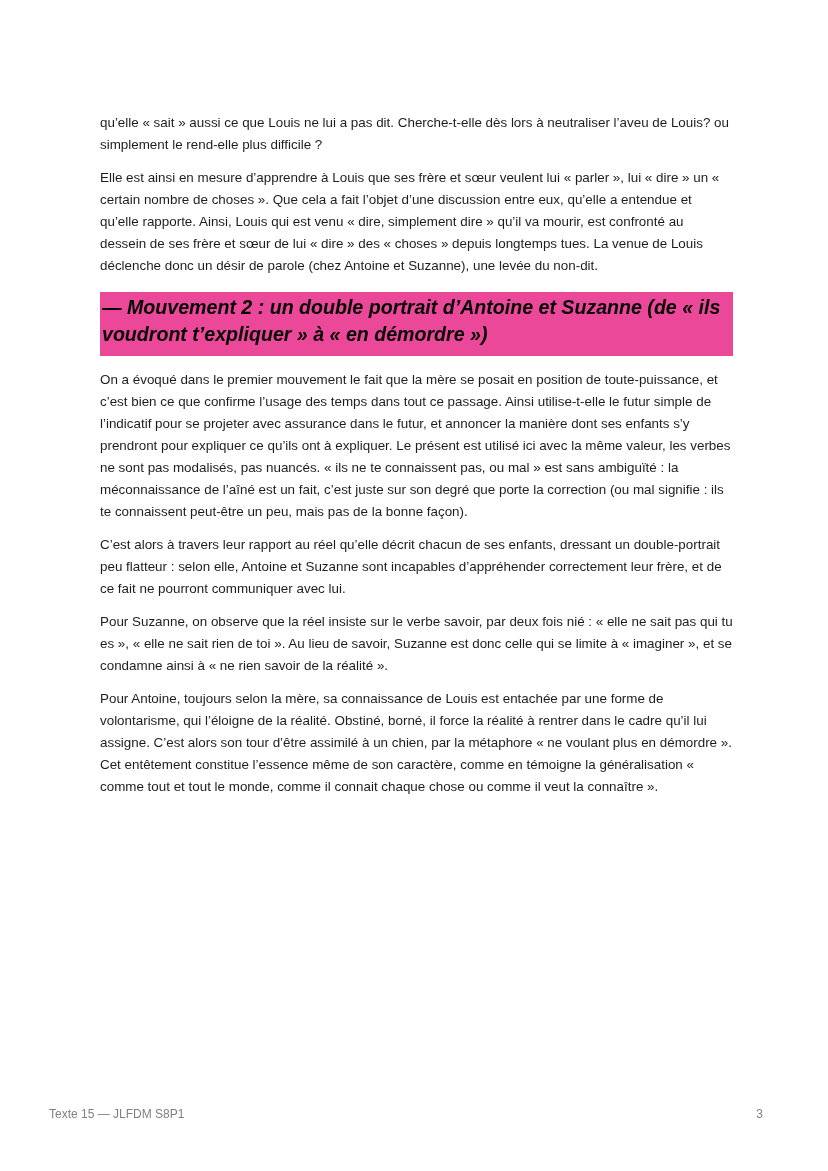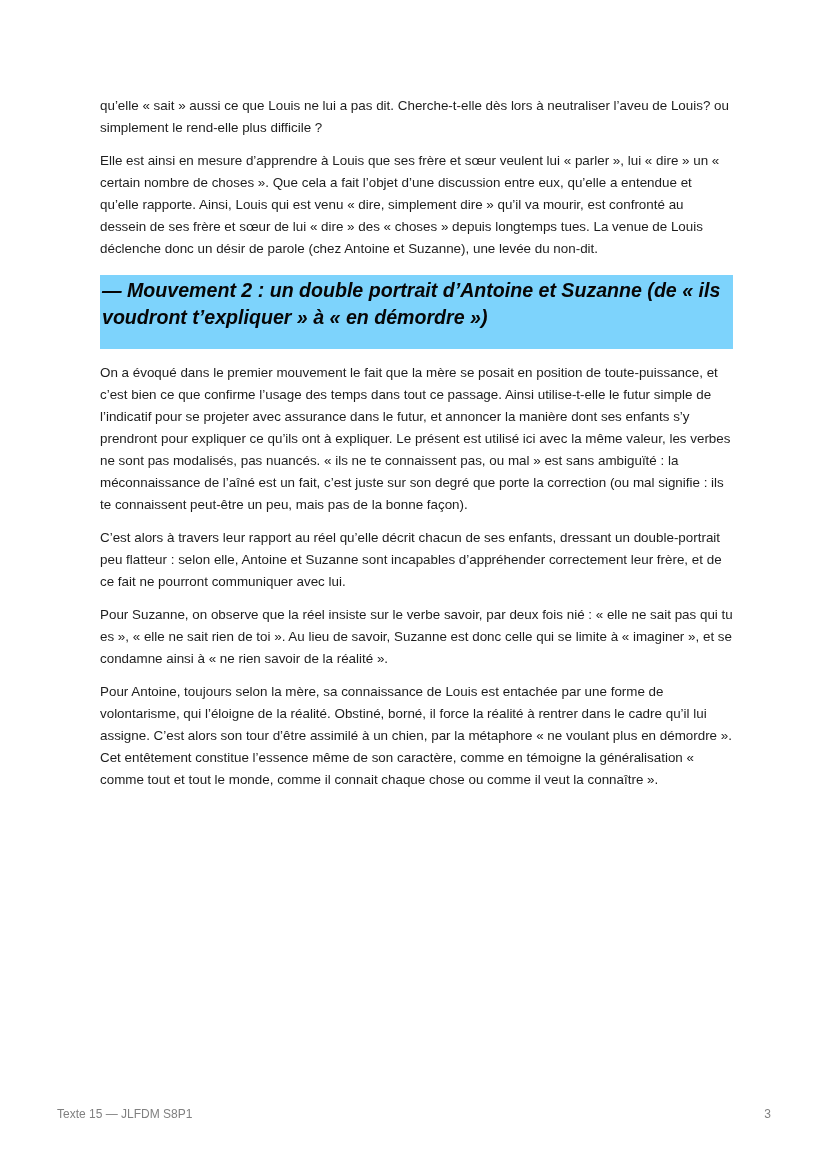--- a/index.html
+++ b/index.html
@@ -6,45 +6,45 @@
   html, body { width: 828px; height: 1171px; }
   body {
     background: #ffffff;
     font-family: "Liberation Sans", sans-serif;
     color: #1d1d1d;
     position: relative;
     overflow: hidden;
   }
   .content {
     position: absolute;
-    top: 95px;
+    top: 112px;
     left: 100px;
     width: 633px;
     font-size: 13.4px;
     line-height: 22px;
   }
   .para {
     margin-bottom: 11px;
     text-align: left;
   }
   .movement-heading {
     display: block;
     font-size: 19.6px;
     line-height: 27px;
     font-weight: bold;
     font-style: italic;
     color: #060606;
-    background: #7dd3fc;
+    background: #ec4899;
     margin: 15px 0 13px 0;
-    padding: 2px 3px 18px 2px;
+    padding: 2px 3px 8px 2px;
   }
   .footer {
     position: absolute;
     top: 1106px;
-    left: 57px;
+    left: 49px;
     width: 714px;
     display: flex;
     justify-content: space-between;
     align-items: baseline;
     color: #808080;
     font-size: 12px;
     line-height: 16px;
   }
 </style>
 </head>

